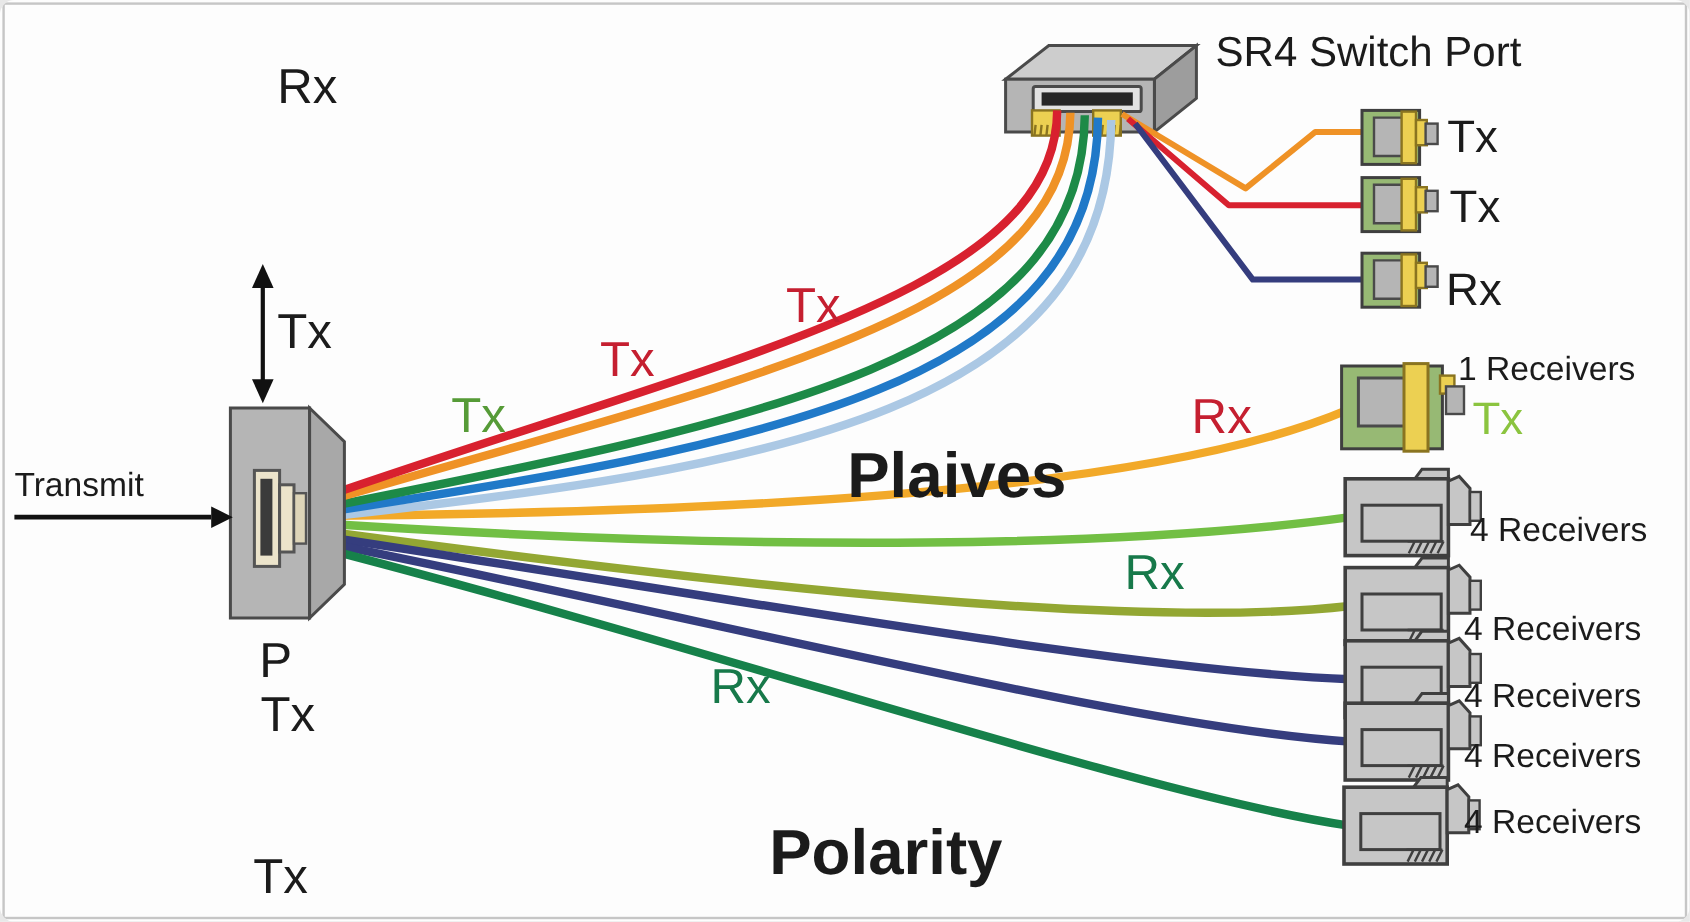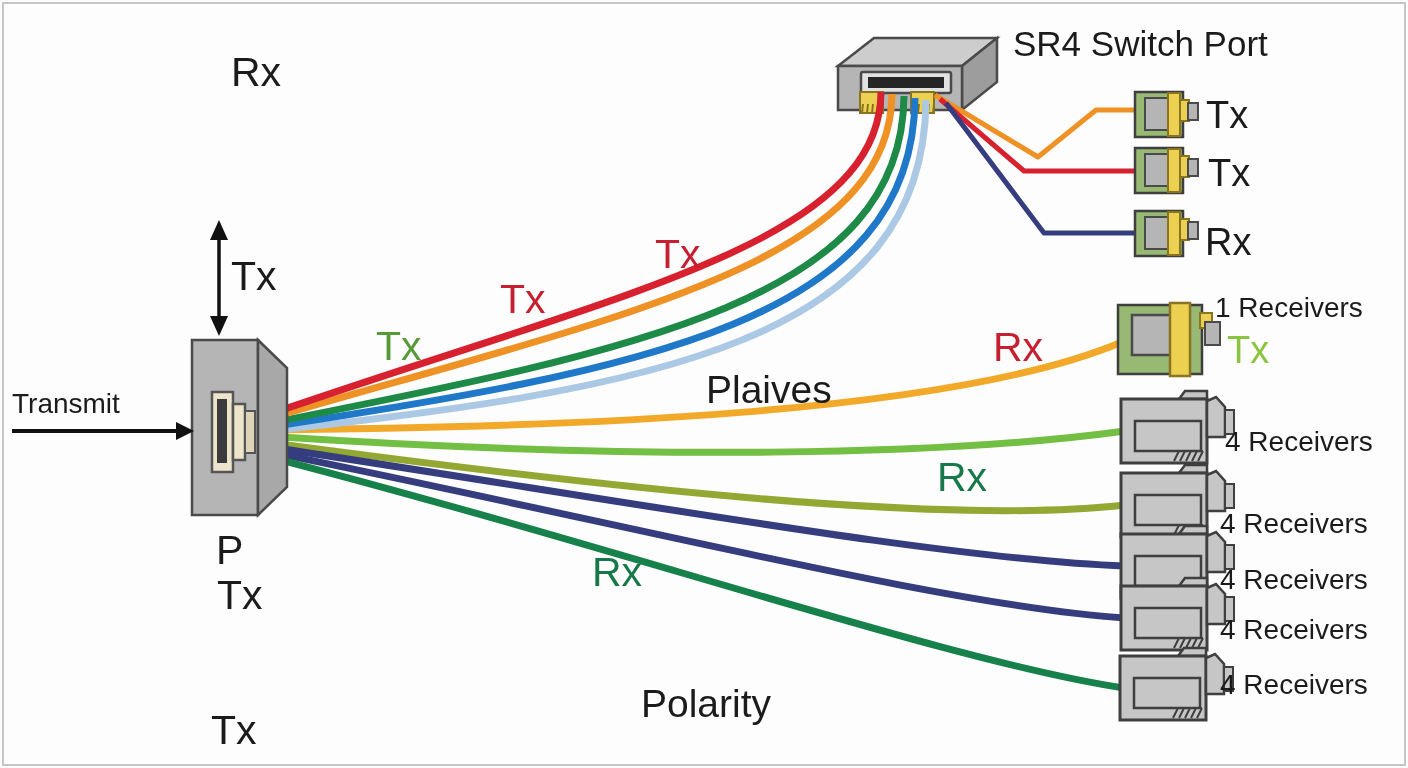--- a/index.html
+++ b/index.html
@@ -2,39 +2,40 @@
 <html><head>
 <meta charset="utf-8">
 <style>
   html,body{margin:0;padding:0;background:#e8e8e8;}
   .canvas{
     position:relative;
     width:1408px;height:768px;
     background:#fdfdfd;
     overflow:hidden;
     font-family:"Liberation Sans", sans-serif;
+    border-radius:12px;
   }
   .frame{
     position:absolute;inset:2px;
     border:2px solid #c6c6c6;
     pointer-events:none;
   }
   svg{position:absolute;left:0;top:0;}
   .lbl{
     position:absolute;
     white-space:nowrap;
     line-height:1;
     color:#1b1b1b;
     letter-spacing:0;
   }
   .s42{font-size:41px;}
   .s38{font-size:38px;}
   .s35{font-size:35px;}
   .s34{font-size:28px;}
-  .s39{font-size:39px;}
+  .s39{font-size:53px;font-weight:bold;}
 </style>
 </head>
 <body>
 
 <div class="canvas">
 
   <svg width="1408" height="768" viewBox="0 0 1408 768">
 
     <g>
       <polygon points="838,66 874,38 997,38 962,66" fill="#cdcdcd" stroke="#4a4a4a" stroke-width="2.5"></polygon>

